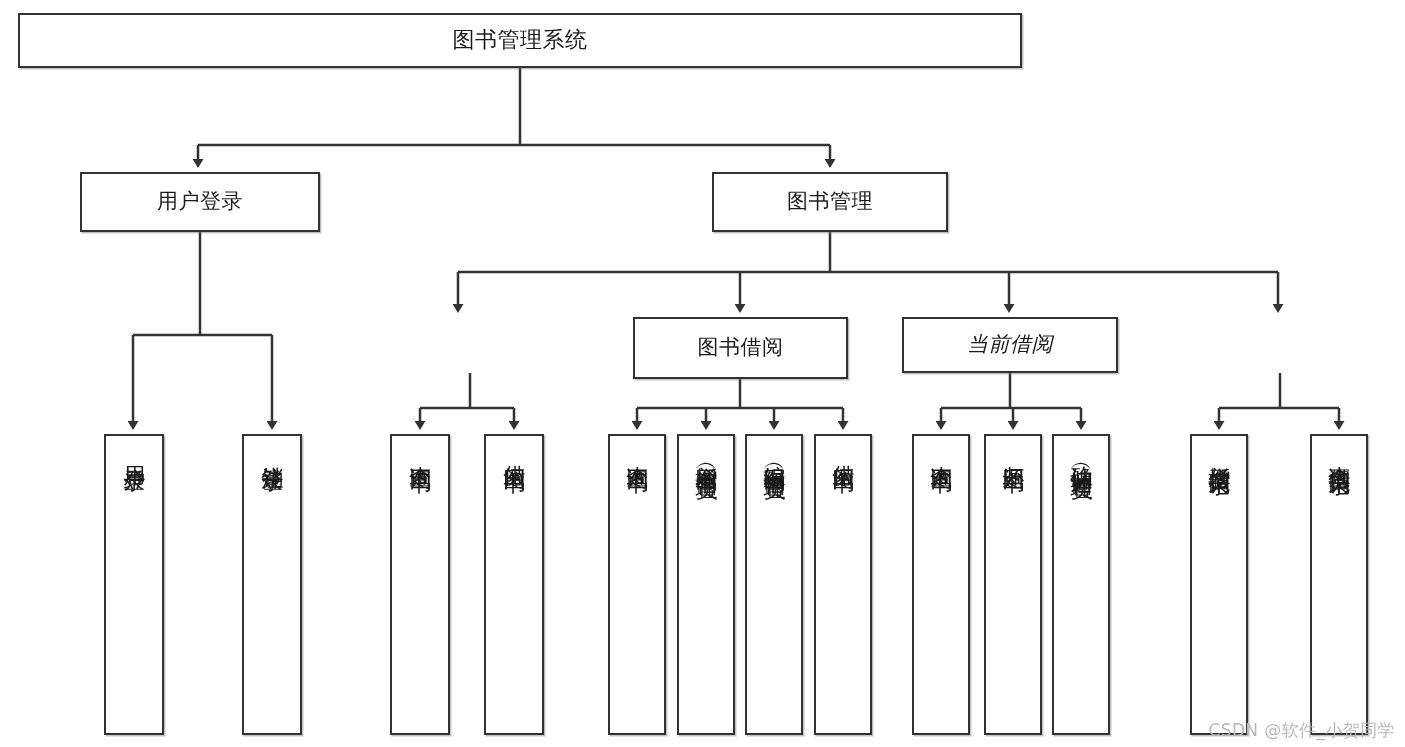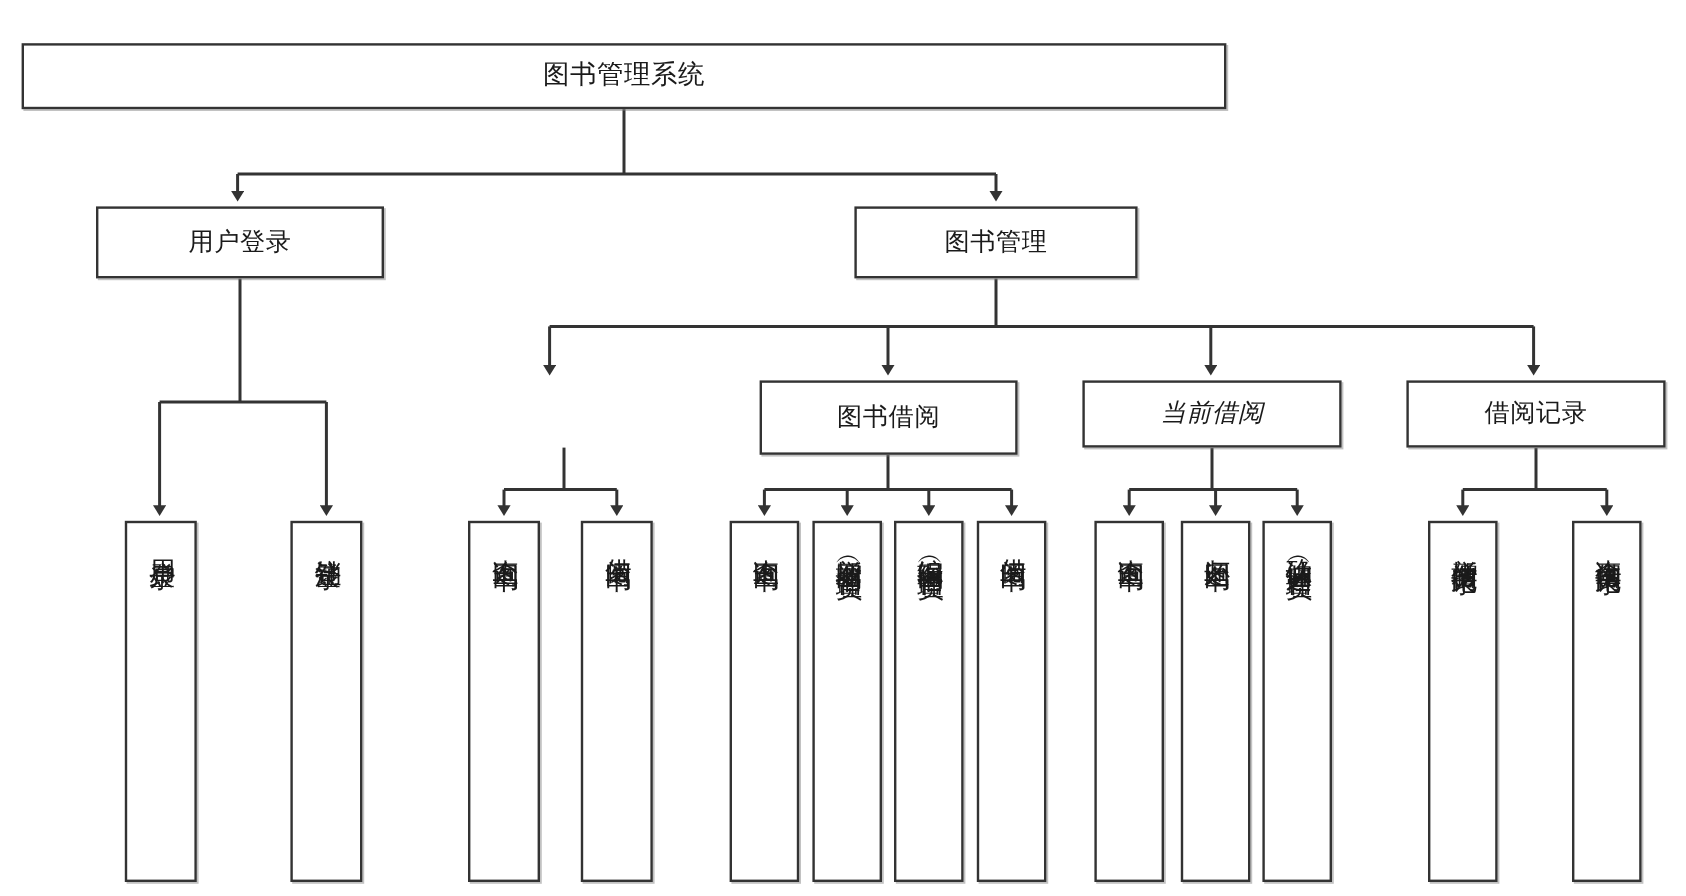--- a/index.html
+++ b/index.html
@@ -115,39 +115,36 @@
       <path d="M1013,408 L1013,422" marker-end="url(#arrow)"></path>
       <path d="M1081,408 L1081,422" marker-end="url(#arrow)"></path>
 
       <path d="M1280,373 L1280,408"></path>
       <path d="M1219,408 L1339,408"></path>
       <path d="M1219,408 L1219,422" marker-end="url(#arrow)"></path>
       <path d="M1339,408 L1339,422" marker-end="url(#arrow)"></path>
     </g>
   </svg>
 
-  <div class="node root" id="n-root" style="left: 18px; top: 13px; width: 1004px; height: 55px; margin-top: 23px;">
+  <div class="node root" id="n-root" style="left: 18px; top: 13px; width: 1004px; height: 55px;">
     <span class="lbl">图书管理系统</span>
   </div>
 
   <div class="node" id="n-l2-0" style="left: 80px; top: 172px; width: 240px; height: 60px;">
     <span class="lbl">用户登录</span>
   </div>
   <div class="node" id="n-l2-1" style="left: 712px; top: 172px; width: 236px; height: 60px;">
     <span class="lbl">图书管理</span>
   </div>
 
   <div class="node" id="n-l3-1" style="left: 633px; top: 317px; width: 215px; height: 62px;">
     <span class="lbl">图书借阅</span>
   </div>
   <div class="node" id="n-l3-2" style="left: 902px; top: 317px; width: 216px; height: 56px; font-style: italic;">
     <span class="lbl">当前借阅</span>
-  </div>
-  <div class="node" id="n-l3-3" style="left: 1172px; top: 317px; width: 216px; height: 56px;">
-    <span class="lbl">借阅记录</span>
   </div>
 
   <div class="node leaf" id="n-lf-0" style="left: 104px; top: 434px; width: 60px; height: 301px;">
     <span class="lbl">用户登录</span>
   </div>
   <div class="node leaf" id="n-lf-1" style="left: 242px; top: 434px; width: 60px; height: 301px;">
     <span class="lbl">注销登录</span>
   </div>
   <div class="node leaf" id="n-lf-2" style="left: 390px; top: 434px; width: 60px; height: 301px;">
     <span class="lbl">查询图书</span>
@@ -176,14 +173,15 @@
   <div class="node leaf" id="n-lf-10" style="left: 1052px; top: 434px; width: 58px; height: 301px;">
     <span class="lbl">确认归还（管理员）</span>
   </div>
   <div class="node leaf" id="n-lf-11" style="left: 1190px; top: 434px; width: 58px; height: 301px;">
     <span class="lbl">新增借阅记录</span>
   </div>
   <div class="node leaf" id="n-lf-12" style="left: 1310px; top: 434px; width: 58px; height: 301px;">
     <span class="lbl">查询借阅记录</span>
   </div>
 
+  <div id="watermark">CSDN @软件_小贺同学</div>
 
 </div>
 
 </body></html>

